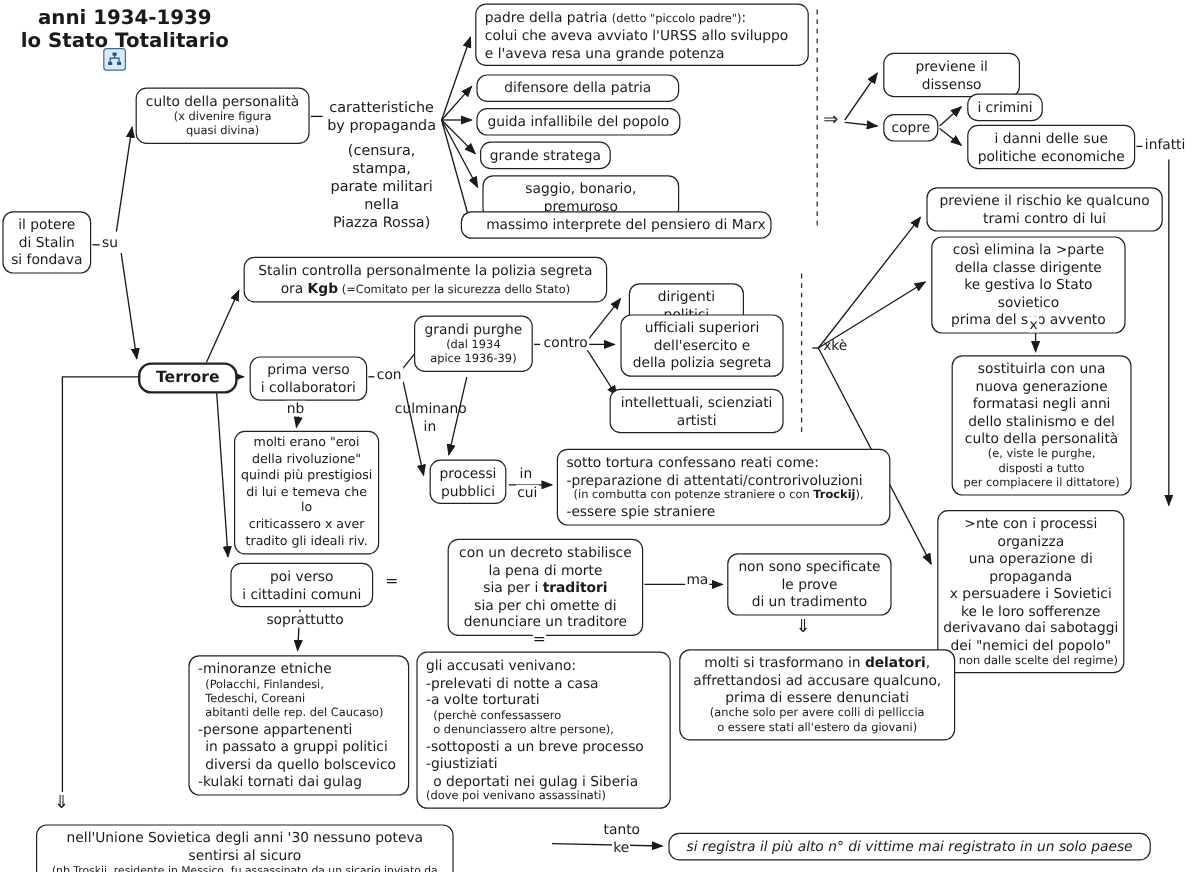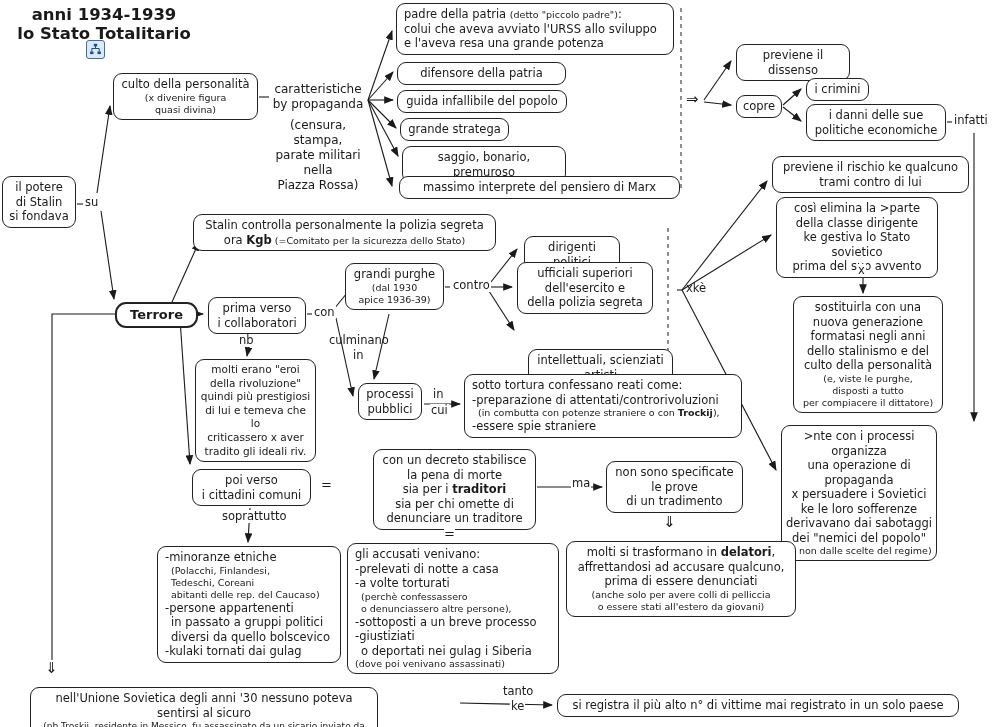--- a/index.html
+++ b/index.html
@@ -134,21 +134,21 @@
   </div>
 
   <div class="bx" style="left:400px;top:118px;width:109px;">
     <span class="ln">grande stratega</span>
   </div>
 
   <div class="bx" style="left:402px;top:146px;width:164px;">
     <span class="ln">saggio, bonario, premuroso</span>
   </div>
 
-  <div class="bx" style="left:399px;top:176px;width:281px;">
+  <div class="bx" style="left:384px;top:176px;width:259px;text-align:right;">
     <span class="ln">massimo interprete del pensiero di Marx</span>
   </div>
 
   <div class="bx" style="left:736px;top:44px;width:114px;">
     <span class="ln">previene il dissenso</span>
   </div>
 
   <div class="bx" style="left:736px;top:95px;width:46px;">
     <span class="ln">copre</span>
   </div>
@@ -188,51 +188,51 @@
   <div class="bx" style="left:781px;top:425px;width:156px;">
     <span class="ln">&gt;nte con i processi organizza</span>
     <span class="ln">una operazione di propaganda</span>
     <span class="ln">x persuadere i Sovietici</span>
     <span class="ln">ke le loro sofferenze</span>
     <span class="ln">derivavano dai sabotaggi</span>
     <span class="ln">dei "nemici del popolo"</span>
     <span class="ln sm">(e non dalle scelte del regime)</span>
   </div>
 
-  <div class="bx" style="left:193px;top:214px;width:303px;">
+  <div class="bx" style="left:203px;top:214px;width:303px;">
     <span class="ln">Stalin controlla personalmente la polizia segreta</span>
     <span class="ln"><span>ora </span><b>Kgb</b><span class="sm"> (=Comitato per la sicurezza dello Stato)</span></span>
   </div>
 
   <div class="bx terrore" style="left:115px;top:302px;width:83px;text-align:center;">
     <span class="ln">Terrore</span>
   </div>
 
   <div class="bx" style="left:208px;top:297px;width:98px;">
     <span class="ln">prima verso</span>
     <span class="ln">i collaboratori</span>
   </div>
 
   <div class="bx" style="left:345px;top:263px;width:99px;">
     <span class="ln">grandi purghe</span>
-    <span class="ln sm">(dal 1930</span>
+    <span class="ln sm">(dal 1934</span>
     <span class="ln sm">apice 1936-39)</span>
   </div>
 
   <div class="bx" style="left:524px;top:236px;width:96px;">
     <span class="ln">dirigenti politici</span>
   </div>
 
   <div class="bx" style="left:517px;top:262px;width:136px;">
     <span class="ln">ufficiali superiori</span>
     <span class="ln">dell'esercito e</span>
     <span class="ln">della polizia segreta</span>
   </div>
 
-  <div class="bx" style="left:528px;top:324px;width:145px;margin-top:25px;">
+  <div class="bx" style="left:508px;top:324px;width:145px;">
     <span class="ln">intellettuali, scienziati</span>
     <span class="ln">artisti</span>
   </div>
 
   <div class="bx" style="left:195px;top:359px;width:121px;">
     <span class="ln md">molti erano "eroi</span>
     <span class="ln md">della rivoluzione"</span>
     <span class="ln md">quindi più prestigiosi</span>
     <span class="ln md">di lui e temeva che lo</span>
     <span class="ln md">criticassero x aver</span>
@@ -299,21 +299,21 @@
     <span class="ln">prima di essere denunciati</span>
     <span class="ln sm">(anche solo per avere colli di pelliccia</span>
     <span class="ln sm">o essere stati all'estero da giovani)</span>
   </div>
 
   <div class="bx" style="left:30px;top:687px;width:348px;">
     <span class="ln">nell'Unione Sovietica degli anni '30 nessuno poteva sentirsi al sicuro</span>
     <span class="ln xs">(nb Troskij, residente in Messico, fu assassinato da un sicario inviato da Stalin nel 1940)</span>
   </div>
 
-  <div class="bx" style="left:557px;top:694px;width:402px;">
+  <div class="bx" style="left:557px;top:694px;width:402px;font-style:italic;">
     <span class="ln">si registra il più alto n° di vittime mai registrato in un solo paese</span>
   </div>
 
   <div class="lbl" style="left:84px;top:196px;">su</div>
   <div class="lbl" style="left:313px;top:306px;">con</div>
   <div class="lbl" style="left:452px;top:279px;">contro</div>
   <div class="lbl tr" style="left:328px;top:334px;">culminano</div>
   <div class="lbl tr" style="left:352px;top:349px;">in</div>
   <div class="lbl tr" style="left:432px;top:388px;">in</div>
   <div class="lbl" style="left:430px;top:404px;">cui</div>

